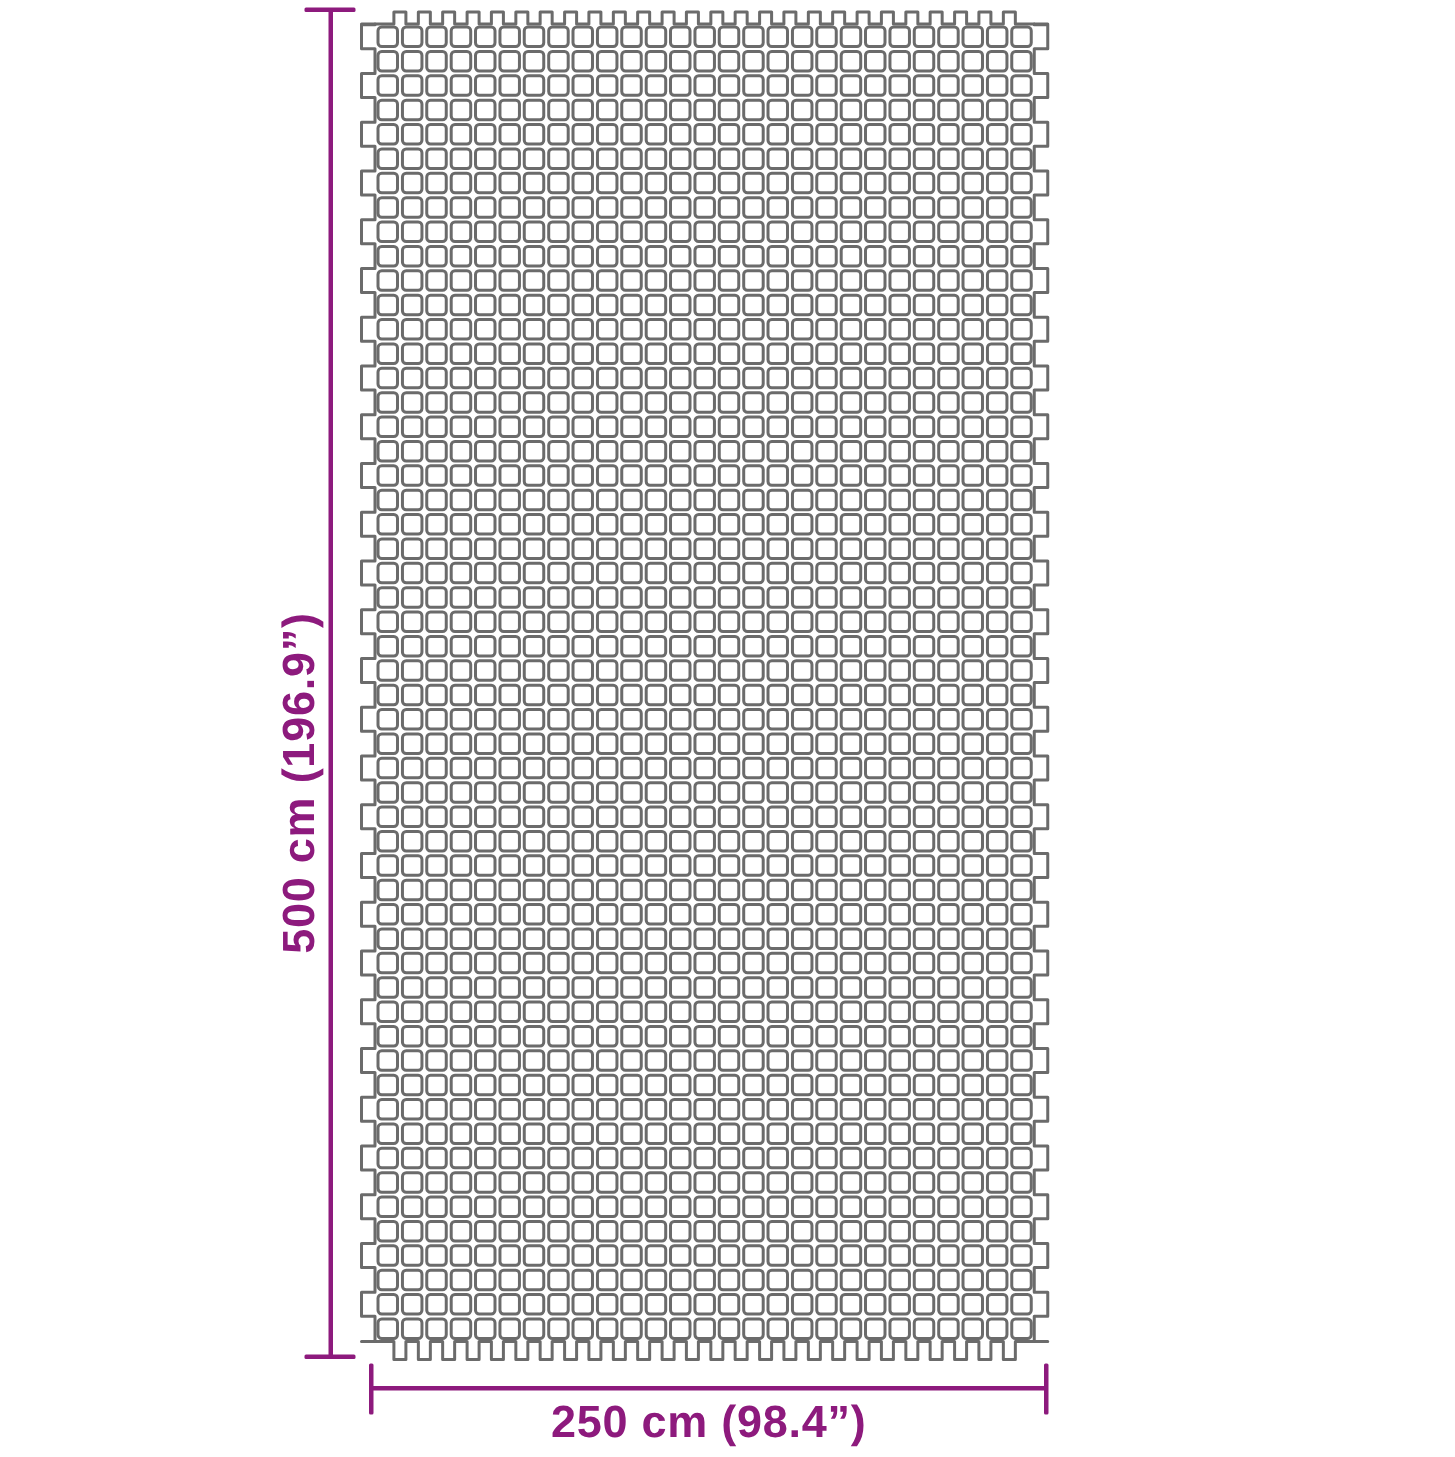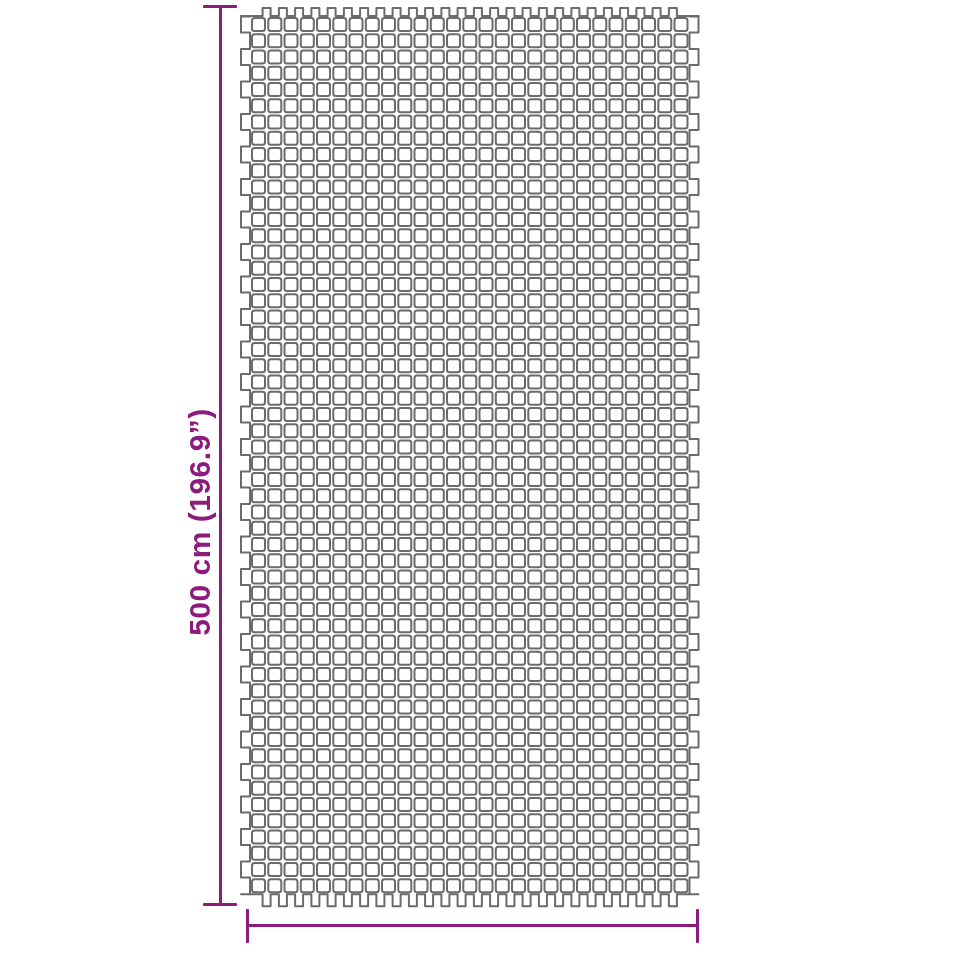--- a/index.html
+++ b/index.html
@@ -1496,14 +1496,15 @@
     </svg>
 
   <div class="dim" style="left:219px;top:6px;width:3px;height:900px;"></div>
   <div class="dim" style="left:203px;top:5px;width:34px;height:3px;"></div>
   <div class="dim" style="left:203px;top:903px;width:34px;height:3px;"></div>
   <div class="dim-label vertical">500 cm (196.9”)</div>
 
   <div class="dim" style="left:247px;top:924px;width:451px;height:3px;"></div>
   <div class="dim" style="left:246px;top:909px;width:3px;height:34px;"></div>
   <div class="dim" style="left:696px;top:909px;width:3px;height:34px;"></div>
+  <div class="dim-label horizontal">250 cm (98.4”)</div>
 
 </div>
 
 </body></html>

